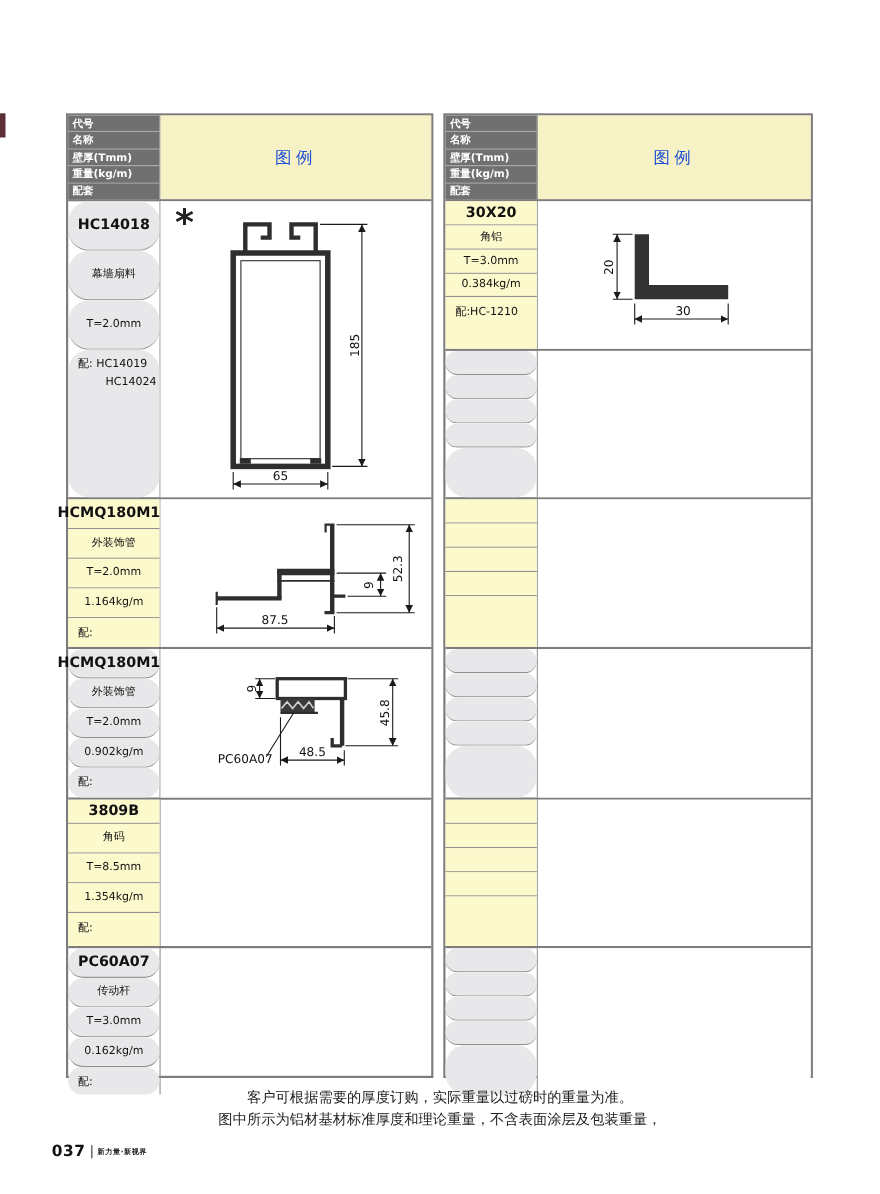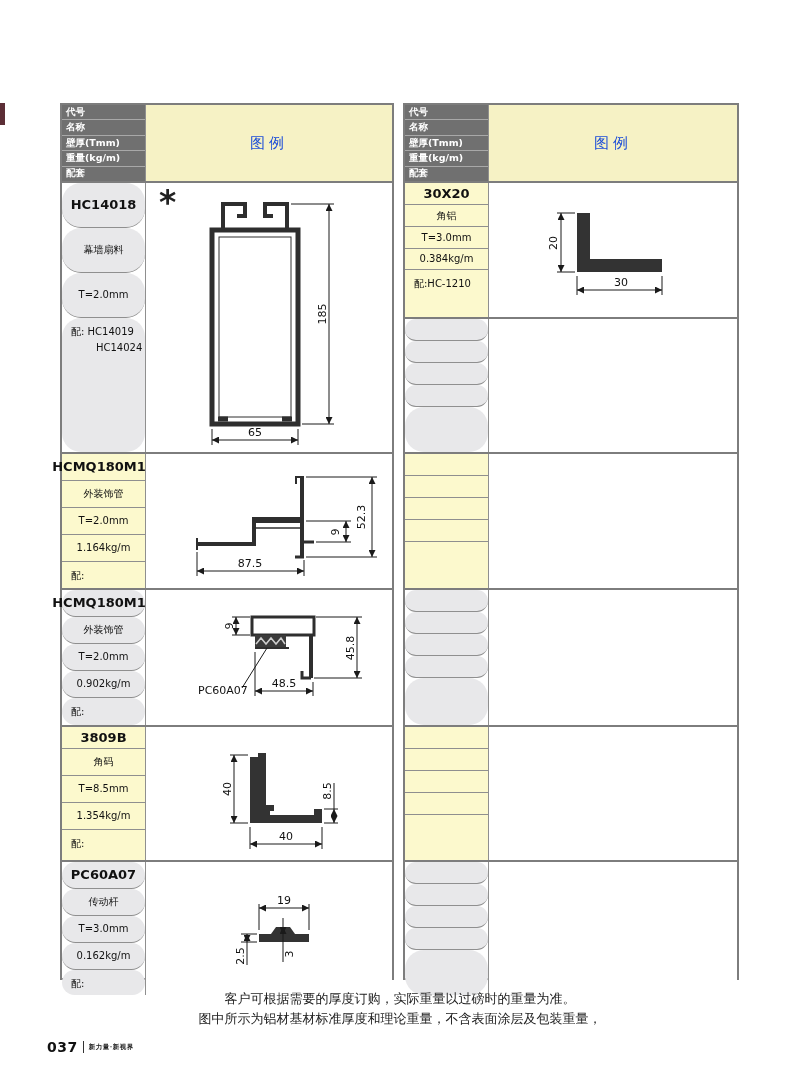--- a/index.html
+++ b/index.html
@@ -188,72 +188,31 @@
     <div class="blk yellow" style="height:135px">
       <div class="labels">
         <div class="cell code" style="height:22px">3809B</div>
         <div class="cell" style="height:27px">角码</div>
         <div class="cell" style="height:27px">T=8.5mm</div>
         <div class="cell" style="height:27px">1.354kg/m</div>
         <div class="cell match">
           <div>配:</div>
         </div>
       </div>
-      <div class="legend">
-        <svg width="248" height="131" viewBox="0 0 248 131">
-          <path d="M104,30 H112 V26 H120 V78 H128 V84 H124 V88 H168 V82 H176 V96 H104 Z" fill="#333333"></path>
-          <g stroke="#1a1a1a" stroke-width="1">
-            <line x1="102" y1="28" x2="84" y2="28"></line>
-            <line x1="102" y1="96" x2="84" y2="96"></line>
-            <line x1="88" y1="28" x2="88" y2="96" marker-start="url(#arw)" marker-end="url(#arw)"></line>
-            <line x1="178" y1="82" x2="192" y2="82"></line>
-            <line x1="178" y1="96" x2="192" y2="96"></line>
-            <line x1="188" y1="82" x2="188" y2="96" marker-start="url(#arw)" marker-end="url(#arw)"></line>
-            <line x1="188" y1="82" x2="188" y2="56"></line>
-            <line x1="104" y1="100" x2="104" y2="122"></line>
-            <line x1="176" y1="100" x2="176" y2="122"></line>
-            <line x1="104" y1="117" x2="176" y2="117" marker-start="url(#arw)" marker-end="url(#arw)"></line>
-          </g>
-          <text class="dim-text" x="81" y="66" text-anchor="middle" transform="rotate(-90 81 62)">40</text>
-          <text class="dim-text" x="181" y="68" text-anchor="middle" transform="rotate(-90 181 64)">8.5</text>
-          <text class="dim-text" x="140" y="113" text-anchor="middle">40</text>
-        </svg>
-      </div>
     </div>
 
     <div class="blk gray" style="height:135px">
       <div class="labels">
         <div class="cell code" style="height:27px">PC60A07</div>
         <div class="cell" style="height:27px">传动杆</div>
         <div class="cell" style="height:27px">T=3.0mm</div>
         <div class="cell" style="height:27px">0.162kg/m</div>
         <div class="cell match">
           <div>配:</div>
         </div>
-      </div>
-      <div class="legend">
-        <svg width="248" height="131" viewBox="0 0 248 131">
-          <rect x="113" y="72" width="50" height="8" fill="#333333"></rect>
-          <path d="M125,72 L130,65 H144 L149,72 Z" fill="#333333"></path>
-          <g stroke="#1a1a1a" stroke-width="1">
-            <line x1="113" y1="68" x2="113" y2="42"></line>
-            <line x1="163" y1="68" x2="163" y2="42"></line>
-            <line x1="113" y1="46" x2="163" y2="46" marker-start="url(#arw)" marker-end="url(#arw)"></line>
-            <line x1="111" y1="72" x2="95" y2="72"></line>
-            <line x1="111" y1="80" x2="95" y2="80"></line>
-            <line x1="101" y1="72" x2="101" y2="80" marker-start="url(#arw)" marker-end="url(#arw)"></line>
-            <line x1="101" y1="80" x2="101" y2="103"></line>
-            <line x1="137" y1="65" x2="137" y2="72" marker-start="url(#arw)" marker-end="url(#arw)"></line>
-            <line x1="137" y1="65" x2="137" y2="56"></line>
-            <line x1="137" y1="72" x2="137" y2="100"></line>
-          </g>
-          <text class="dim-text" x="138" y="42" text-anchor="middle">19</text>
-          <text class="dim-text" x="94" y="98" text-anchor="middle" transform="rotate(-90 94 94)">2.5</text>
-          <text class="dim-text" x="143" y="96" text-anchor="middle" transform="rotate(-90 143 92)">3</text>
-        </svg>
       </div>
     </div>
   </div>
 
   <div class="tbl tbl-right">
 
     <div class="hdr">
       <div class="hlabels">
         <div class="hcell">代号</div>
         <div class="hcell">名称</div>

